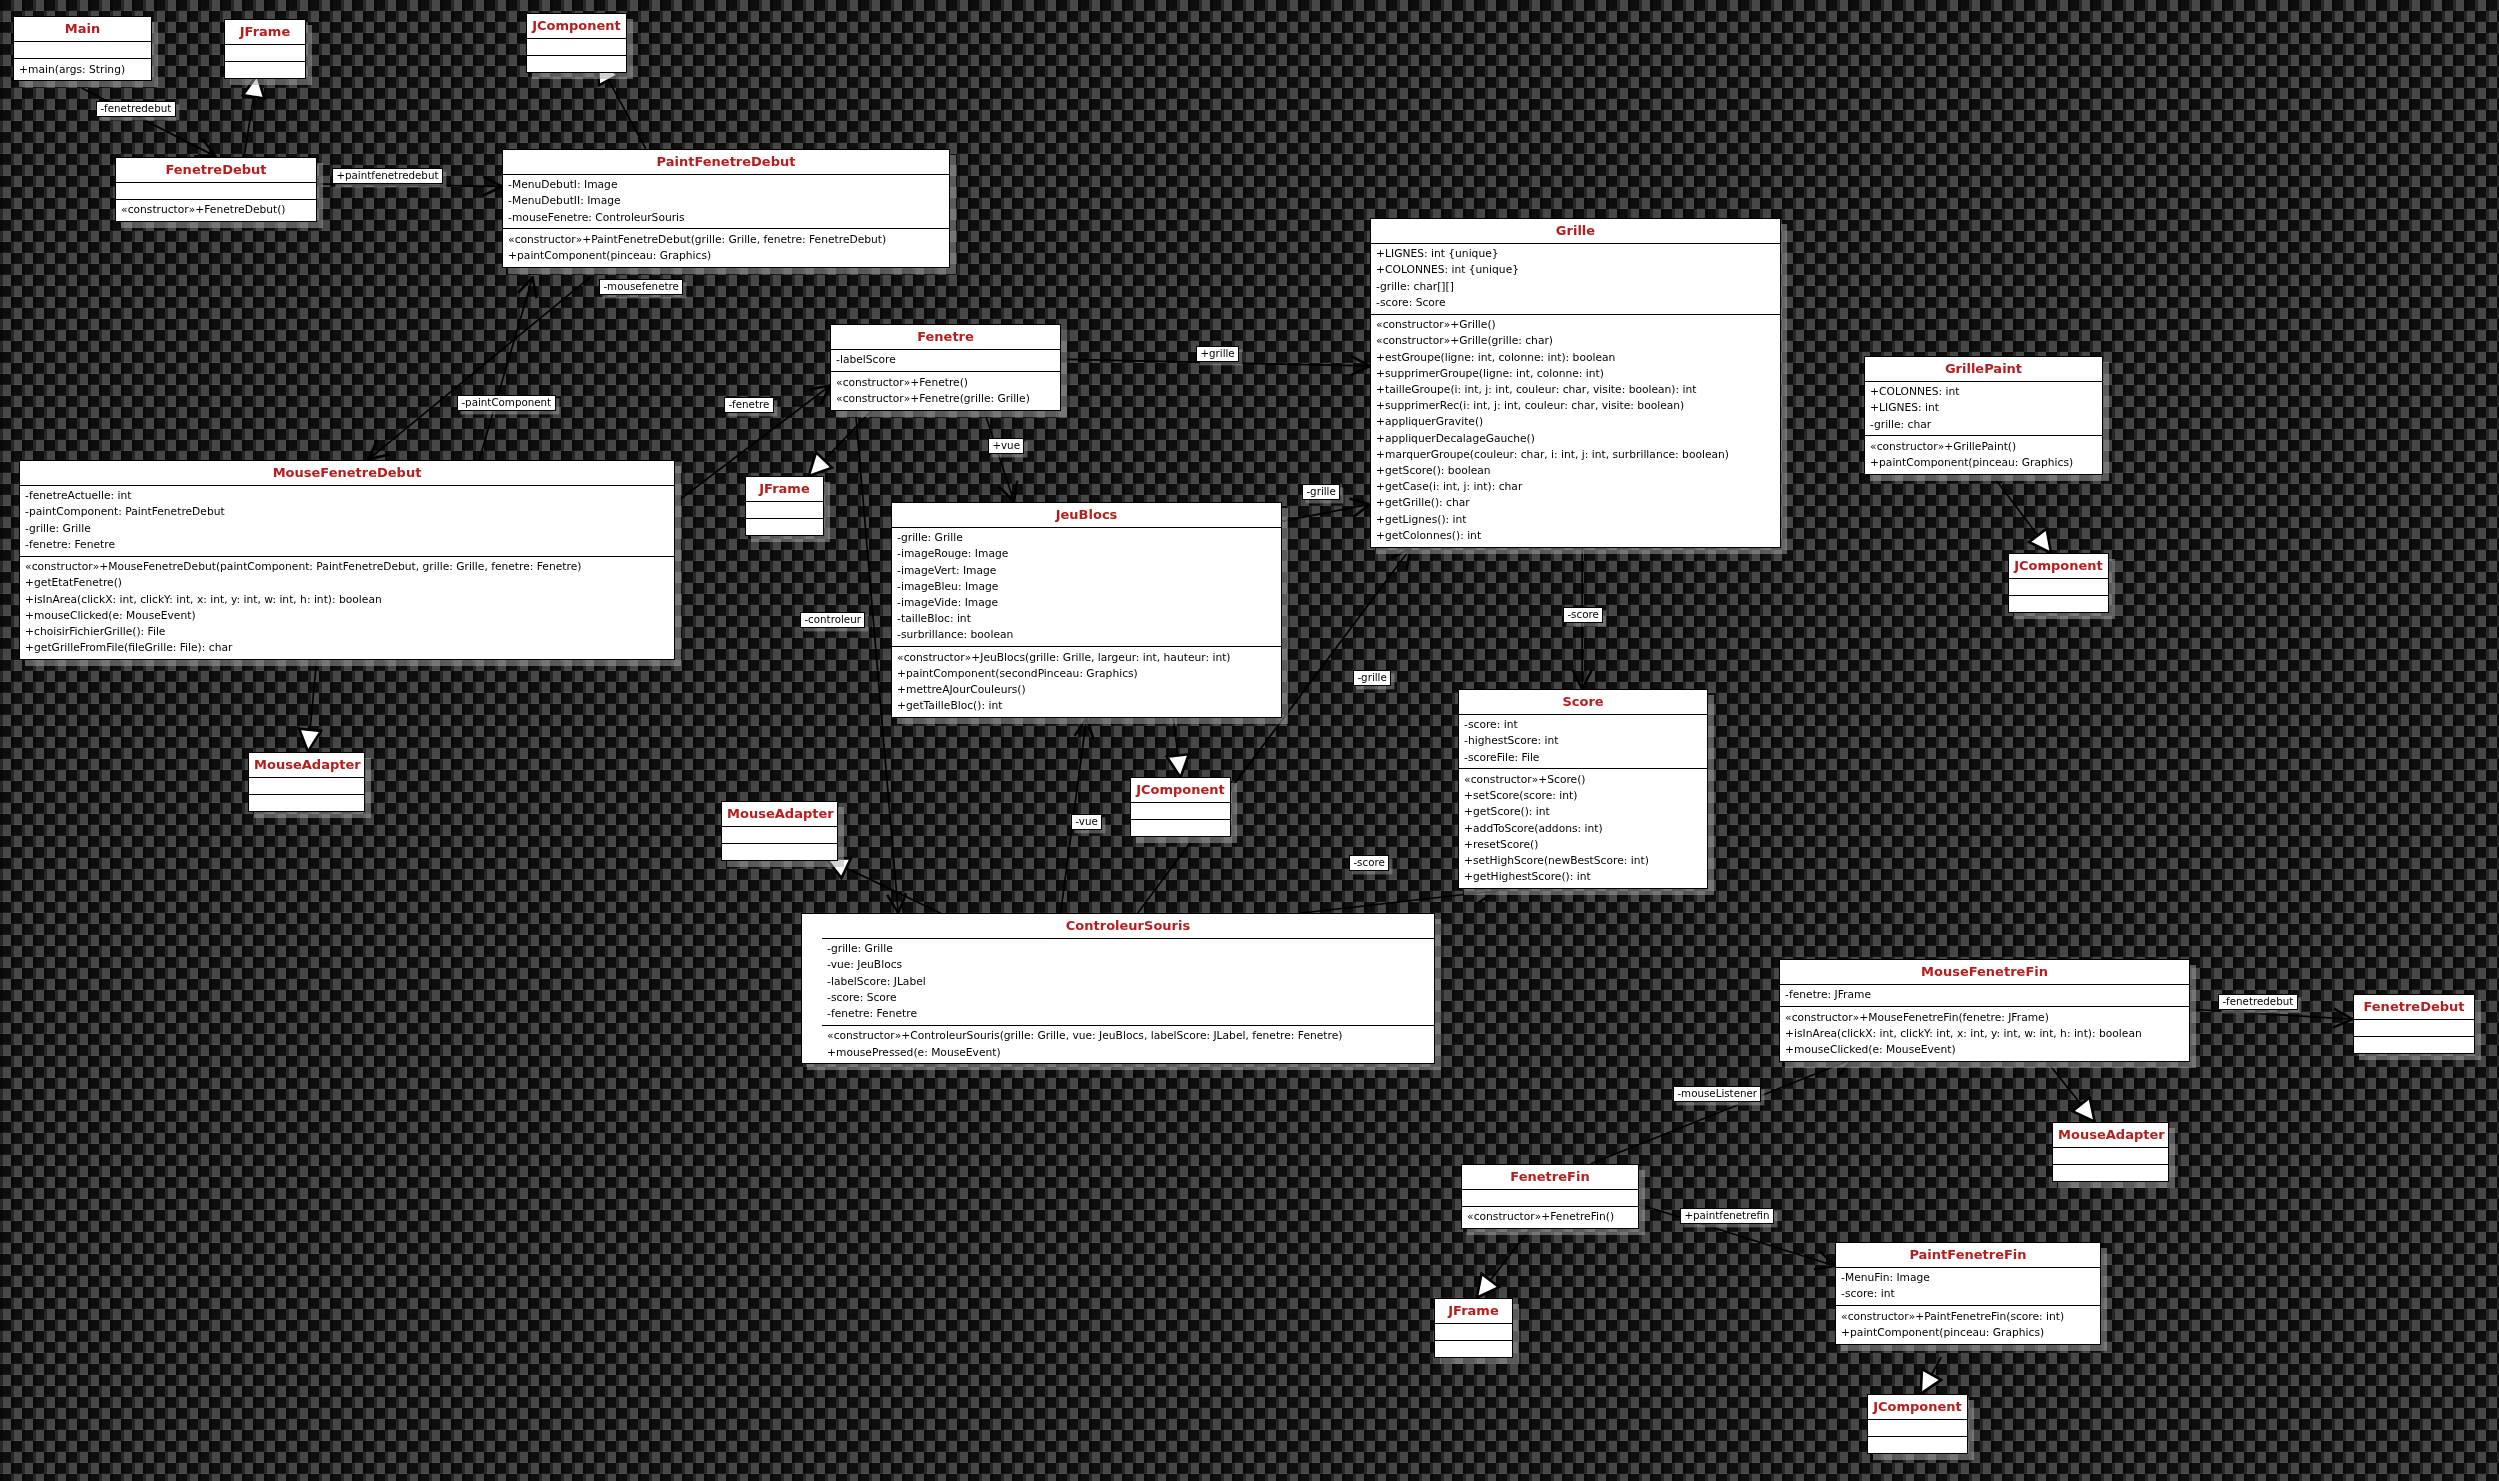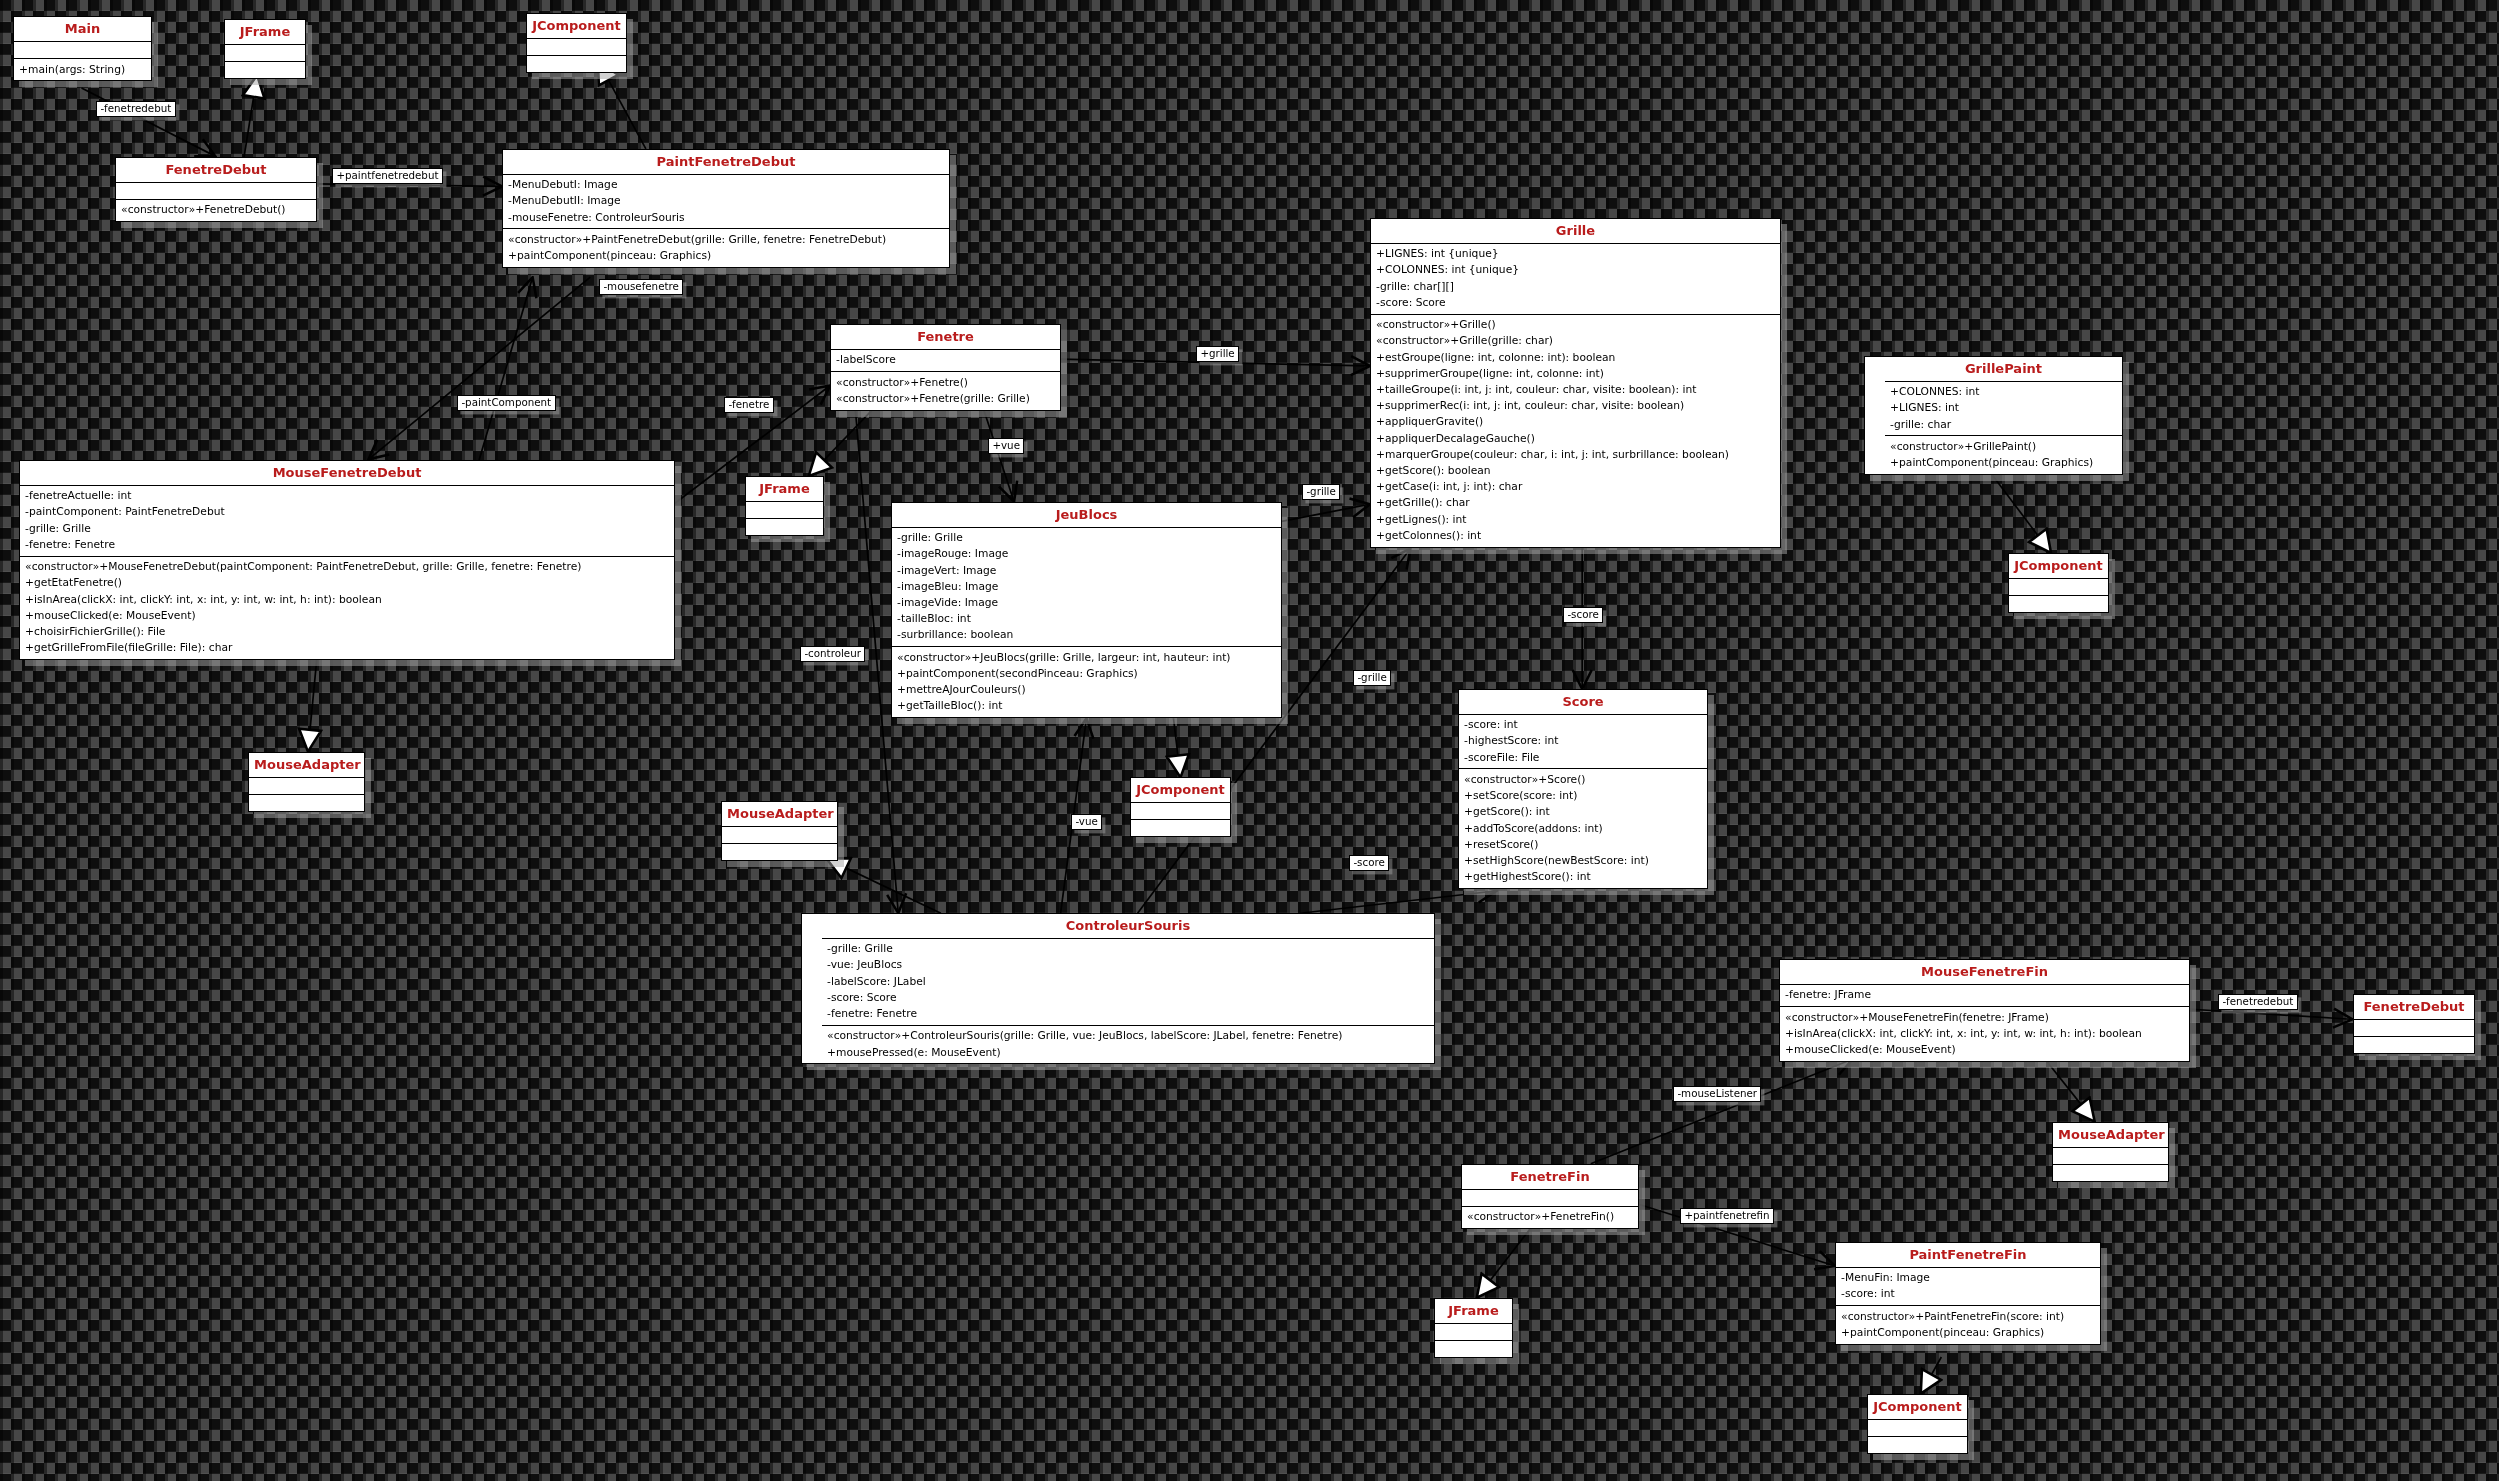--- a/index.html
+++ b/index.html
@@ -144,21 +144,21 @@
         <div class="uml-row">+appliquerGravite()</div>
         <div class="uml-row">+appliquerDecalageGauche()</div>
         <div class="uml-row">+marquerGroupe(couleur: char, i: int, j: int, surbrillance: boolean)</div>
         <div class="uml-row">+getScore(): boolean</div>
         <div class="uml-row">+getCase(i: int, j: int): char</div>
         <div class="uml-row">+getGrille(): char</div>
         <div class="uml-row">+getLignes(): int</div>
         <div class="uml-row">+getColonnes(): int</div>
       </div>
     </div>
-    <div class="uml-class" style="left: 1864px; top: 356px; width: 237px; padding-left: 20px;">
+    <div class="uml-class" style="left: 1864px; top: 356px; width: 237px;">
       <div class="uml-title">GrillePaint</div>
       <div class="uml-section">
         <div class="uml-row">+COLONNES: int</div>
         <div class="uml-row">+LIGNES: int</div>
         <div class="uml-row">-grille: char</div>
       </div>
       <div class="uml-section">
         <div class="uml-row">«constructor»+GrillePaint()</div>
         <div class="uml-row">+paintComponent(pinceau: Graphics)</div>
       </div>
@@ -304,21 +304,21 @@
       <div class="uml-section"></div>
     </div>
     <div class="edge-label" style="left: 96px; top: 101px;">-fenetredebut</div>
     <div class="edge-label" style="left: 332px; top: 168px;">+paintfenetredebut</div>
     <div class="edge-label" style="left: 599px; top: 279px;">-mousefenetre</div>
     <div class="edge-label" style="left: 457px; top: 395px;">-paintComponent</div>
     <div class="edge-label" style="left: 724px; top: 397px;">-fenetre</div>
     <div class="edge-label" style="left: 1196px; top: 346px;">+grille</div>
     <div class="edge-label" style="left: 988px; top: 438px;">+vue</div>
     <div class="edge-label" style="left: 1302px; top: 484px;">-grille</div>
-    <div class="edge-label" style="left: 800px; top: 646px;">-controleur</div>
+    <div class="edge-label" style="left: 800px; top: 612px;">-controleur</div>
     <div class="edge-label" style="left: 1563px; top: 607px;">-score</div>
     <div class="edge-label" style="left: 1353px; top: 670px;">-grille</div>
     <div class="edge-label" style="left: 1071px; top: 814px; text-align: center;">-vue</div>
     <div class="edge-label" style="left: 1349px; top: 855px;">-score</div>
     <div class="edge-label" style="left: 1673px; top: 1086px;">-mouseListener</div>
     <div class="edge-label" style="left: 2218px; top: 994px;">-fenetredebut</div>
     <div class="edge-label" style="left: 1680px; top: 1208px;">+paintfenetrefin</div>
   </div>
 
 

